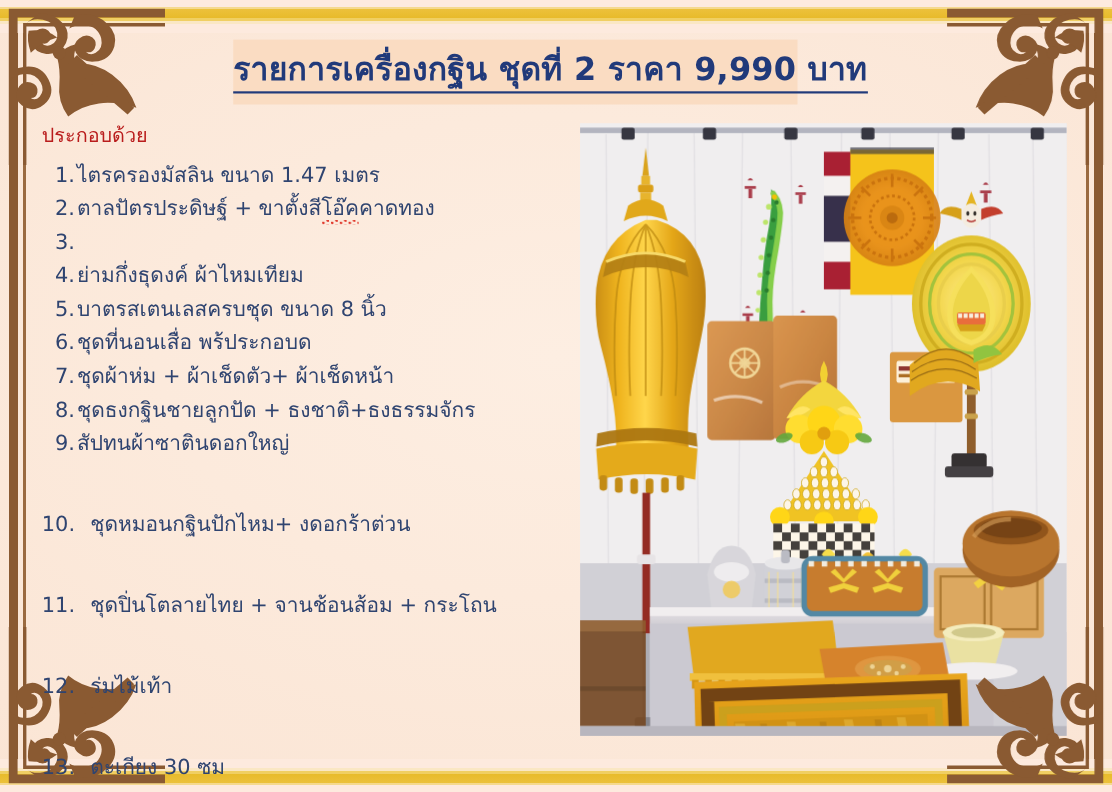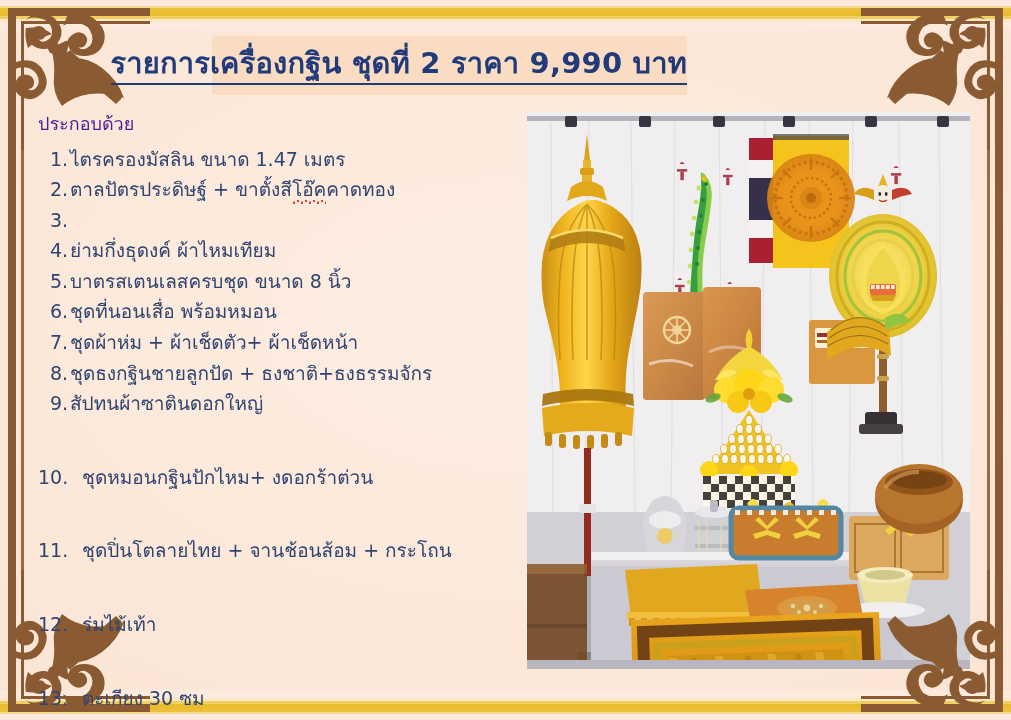--- a/index.html
+++ b/index.html
@@ -94,27 +94,27 @@
   .corner.tr { top: 0;    right: 0; transform: scaleX(-1); }
   .corner.bl { bottom: 0; left: 0;  transform: scaleY(-1); }
   .corner.br { bottom: 0; right: 0; transform: scale(-1,-1); }
   .corner svg { display: block; width: 150px; height: 150px; }
 
   
   .title-plaque {
     position: absolute;
     left: 212px;
     top: 36px;
-    width: 475px;
+    width: 513px;
     height: 59px;
     background: #fadcc2;
     z-index: 10;
     display: flex;
     align-items: center;
-    justify-content: flex-end;
+    justify-content: flex-start;
   }
   .title-text {
     font-family: "DejaVu Sans", "Liberation Sans", sans-serif;
     font-size: 29px;
     font-weight: bold;
     color: #213a7a;
     letter-spacing: 0.2px;
     white-space: nowrap;
     border-bottom: 2px solid #213a7a;
     padding-bottom: 2px;
@@ -124,21 +124,21 @@
   
   .content {
     position: absolute;
     left: 36px;
     top: 113px;
     width: 490px;
     z-index: 10;
   }
   .intro {
     font-size: 18px;
-    color: #4c1d95;
+    color: #b91c1c;
     margin: 0 0 14px 2px;
     line-height: 1.25;
   }
   ol.items {
     list-style: none;
     margin: 0;
     padding: 0;
   }
   ol.items li {
     display: flex;
@@ -839,21 +839,21 @@
       <li>
         <span class="num">4.</span>
         <span class="txt">ย่ามกึ่งธุดงค์ ผ้าไหมเทียม</span>
       </li>
       <li>
         <span class="num">5.</span>
         <span class="txt">บาตรสเตนเลสครบชุด ขนาด 8 นิ้ว</span>
       </li>
       <li>
         <span class="num">6.</span>
-        <span class="txt">ชุดที่นอนเสื่อ พร้อมหมอน</span>
+        <span class="txt">ชุดที่นอนเสื่อ พร้ประกอบด</span>
       </li>
       <li>
         <span class="num">7.</span>
         <span class="txt">ชุดผ้าห่ม + ผ้าเช็ดตัว+ ผ้าเช็ดหน้า</span>
       </li>
       <li>
         <span class="num">8.</span>
         <span class="txt">ชุดธงกฐินชายลูกปัด + ธงชาติ+ธงธรรมจักร</span>
       </li>
       <li>

